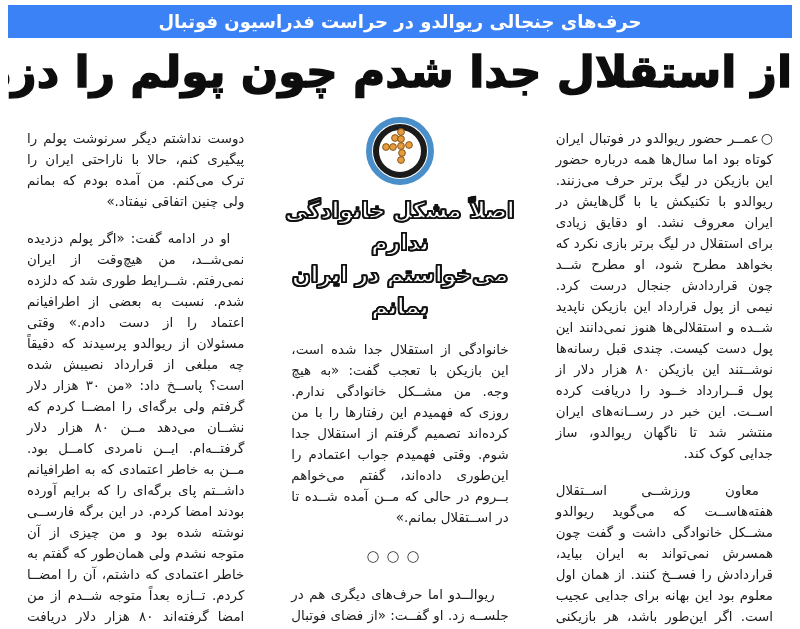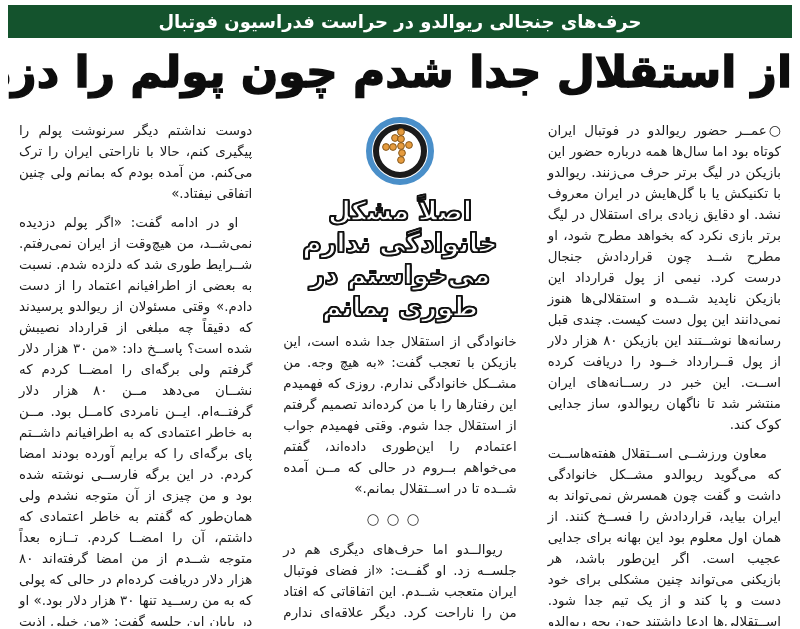--- a/index.html
+++ b/index.html
@@ -3,21 +3,21 @@
 <meta charset="utf-8">
 <style>
   * { box-sizing: border-box; margin: 0; padding: 0; }
   html, body { width: 800px; height: 629px; overflow: hidden; background: #ffffff; }
   body { font-family: "DejaVu Sans", sans-serif; direction: rtl; }
 
   .page { width: 800px; height: 629px; padding: 5px 8px 0 8px; }
 
   .kicker {
     height: 33px;
-    background: #14532d;
+    background: #3b82f6;
     display: flex; align-items: center; justify-content: center;
     margin-bottom: 2px;
   }
   .kicker span {
     color: #ffffff; font-weight: bold; font-size: 18px; letter-spacing: 0;
   }
 
   .headline {
     text-align: center;
     font-size: 44px;
@@ -37,37 +37,37 @@
     height: 514px;
   }
   .col {
     flex: 1 1 0;
     overflow: hidden;
     font-size: 13.4px;
     line-height: 21px;
     color: #1c1c1c;
     text-align: justify;
   }
-  .para { margin: 8px; }
+  .para { margin: 16px; }
   .para.indent { text-indent: 14px; }
 
   .bullet {
     display: inline-block;
     font-size: 14px;
     font-weight: bold;
     margin-left: 2px;
     color: #1c1c1c;
   }
 
   .logo-wrap { text-align: center; margin: 4px 0 7px 0; height: 72px; }
 
   .pullquote {
     text-align: center;
     font-weight: bold;
-    font-size: 26px;
+    font-size: 22px;
     line-height: 32px;
     color: #ffffff;
     -webkit-text-stroke: 1.6px #111111;
     text-shadow:
       -1px -1px 0 #111, 1px -1px 0 #111, -1px 1px 0 #111, 1px 1px 0 #111,
       0 -1px 0 #111, 0 1px 0 #111, -1px 0 0 #111, 1px 0 0 #111;
     margin-bottom: 8px;
   }
 
   .separator {
@@ -110,21 +110,21 @@
             <circle cx="28" cy="31" r="3.4"></circle>
             <circle cx="36" cy="30" r="3.4"></circle>
             <circle cx="44" cy="29" r="3.4"></circle>
             <circle cx="37" cy="37" r="3.4"></circle>
             <circle cx="36" cy="44" r="3.4"></circle>
           </g>
         </svg>
       </div>
       <div class="pullquote">
         <div>اصلاً مشکل خانوادگی ندارم</div>
-        <div>می‌خواستم در طوری بمانم</div>
+        <div>می‌خواستم در ایران بمانم</div>
       </div>
       <p class="para">خانوادگی از استقلال جدا شده است، این بازیکن با تعجب گفت: «به هیچ وجه. من مشــکل خانوادگی ندارم. روزی که فهمیدم این رفتارها را با من کرده‌اند تصمیم گرفتم از استقلال جدا شوم. وقتی فهمیدم جواب اعتمادم را این‌طوری داده‌اند، گفتم می‌خواهم بــروم در حالی که مــن آمده شــده تا در اســتقلال بمانم.»</p>
       <div class="separator">○○○</div>
       <p class="para indent">ریوالــدو اما حرف‌های دیگری هم در جلســه زد. او گفــت: «از فضای فوتبال ایران متعجب شــدم. این اتفاقاتی که افتاد من را ناراحت کرد. دیگر علاقه‌ای ندارم بدانم پولم چه شده. اگر این‌طور بود، قراردادم را فسخ نمی‌کردم. وقتی قراردادم را فسخ کردم یعنی</p>
     </div>
 
     <div class="col">
       <p class="para">دوست نداشتم دیگر سرنوشت پولم را پیگیری کنم، حالا با ناراحتی ایران را ترک می‌کنم. من آمده بودم که بمانم ولی چنین اتفاقی نیفتاد.»</p>
       <p class="para indent">او در ادامه گفت: «اگر پولم دزدیده نمی‌شــد، من هیچ‌وقت از ایران نمی‌رفتم. شــرایط طوری شد که دلزده شدم. نسبت به بعضی از اطرافیانم اعتماد را از دست دادم.» وقتی مسئولان از ریوالدو پرسیدند که دقیقاً چه مبلغی از قرارداد نصیبش شده است؟ پاســخ داد: «من ۳۰ هزار دلار گرفتم ولی برگه‌ای را امضــا کردم که نشــان می‌دهد مــن ۸۰ هزار دلار گرفتــه‌ام. ایــن نامردی کامــل بود. مــن به خاطر اعتمادی که به اطرافیانم داشــتم پای برگه‌ای را که برایم آورده بودند امضا کردم. در این برگه فارســی نوشته شده بود و من چیزی از آن متوجه نشدم ولی همان‌طور که گفتم به خاطر اعتمادی که داشتم، آن را امضــا کردم. تــازه بعداً متوجه شــدم از من امضا گرفته‌اند ۸۰ هزار دلار دریافت کرده‌ام در حالی که پولی که به من رســید تنها ۳۰ هزار دلار بود.» او در پایان این جلسه گفت: «من خیلی اذیت شدم و این پاسخ اعتماد من نبود.»</p>
       <p class="para indent">ریوالــدو با این حرف‌ها تکلیــف خود را در این پرونده مشخص کرد و برای چندمین بار گفت بیشتر از ۳۰ هزار دلار دریافت نکرده است.</p>

